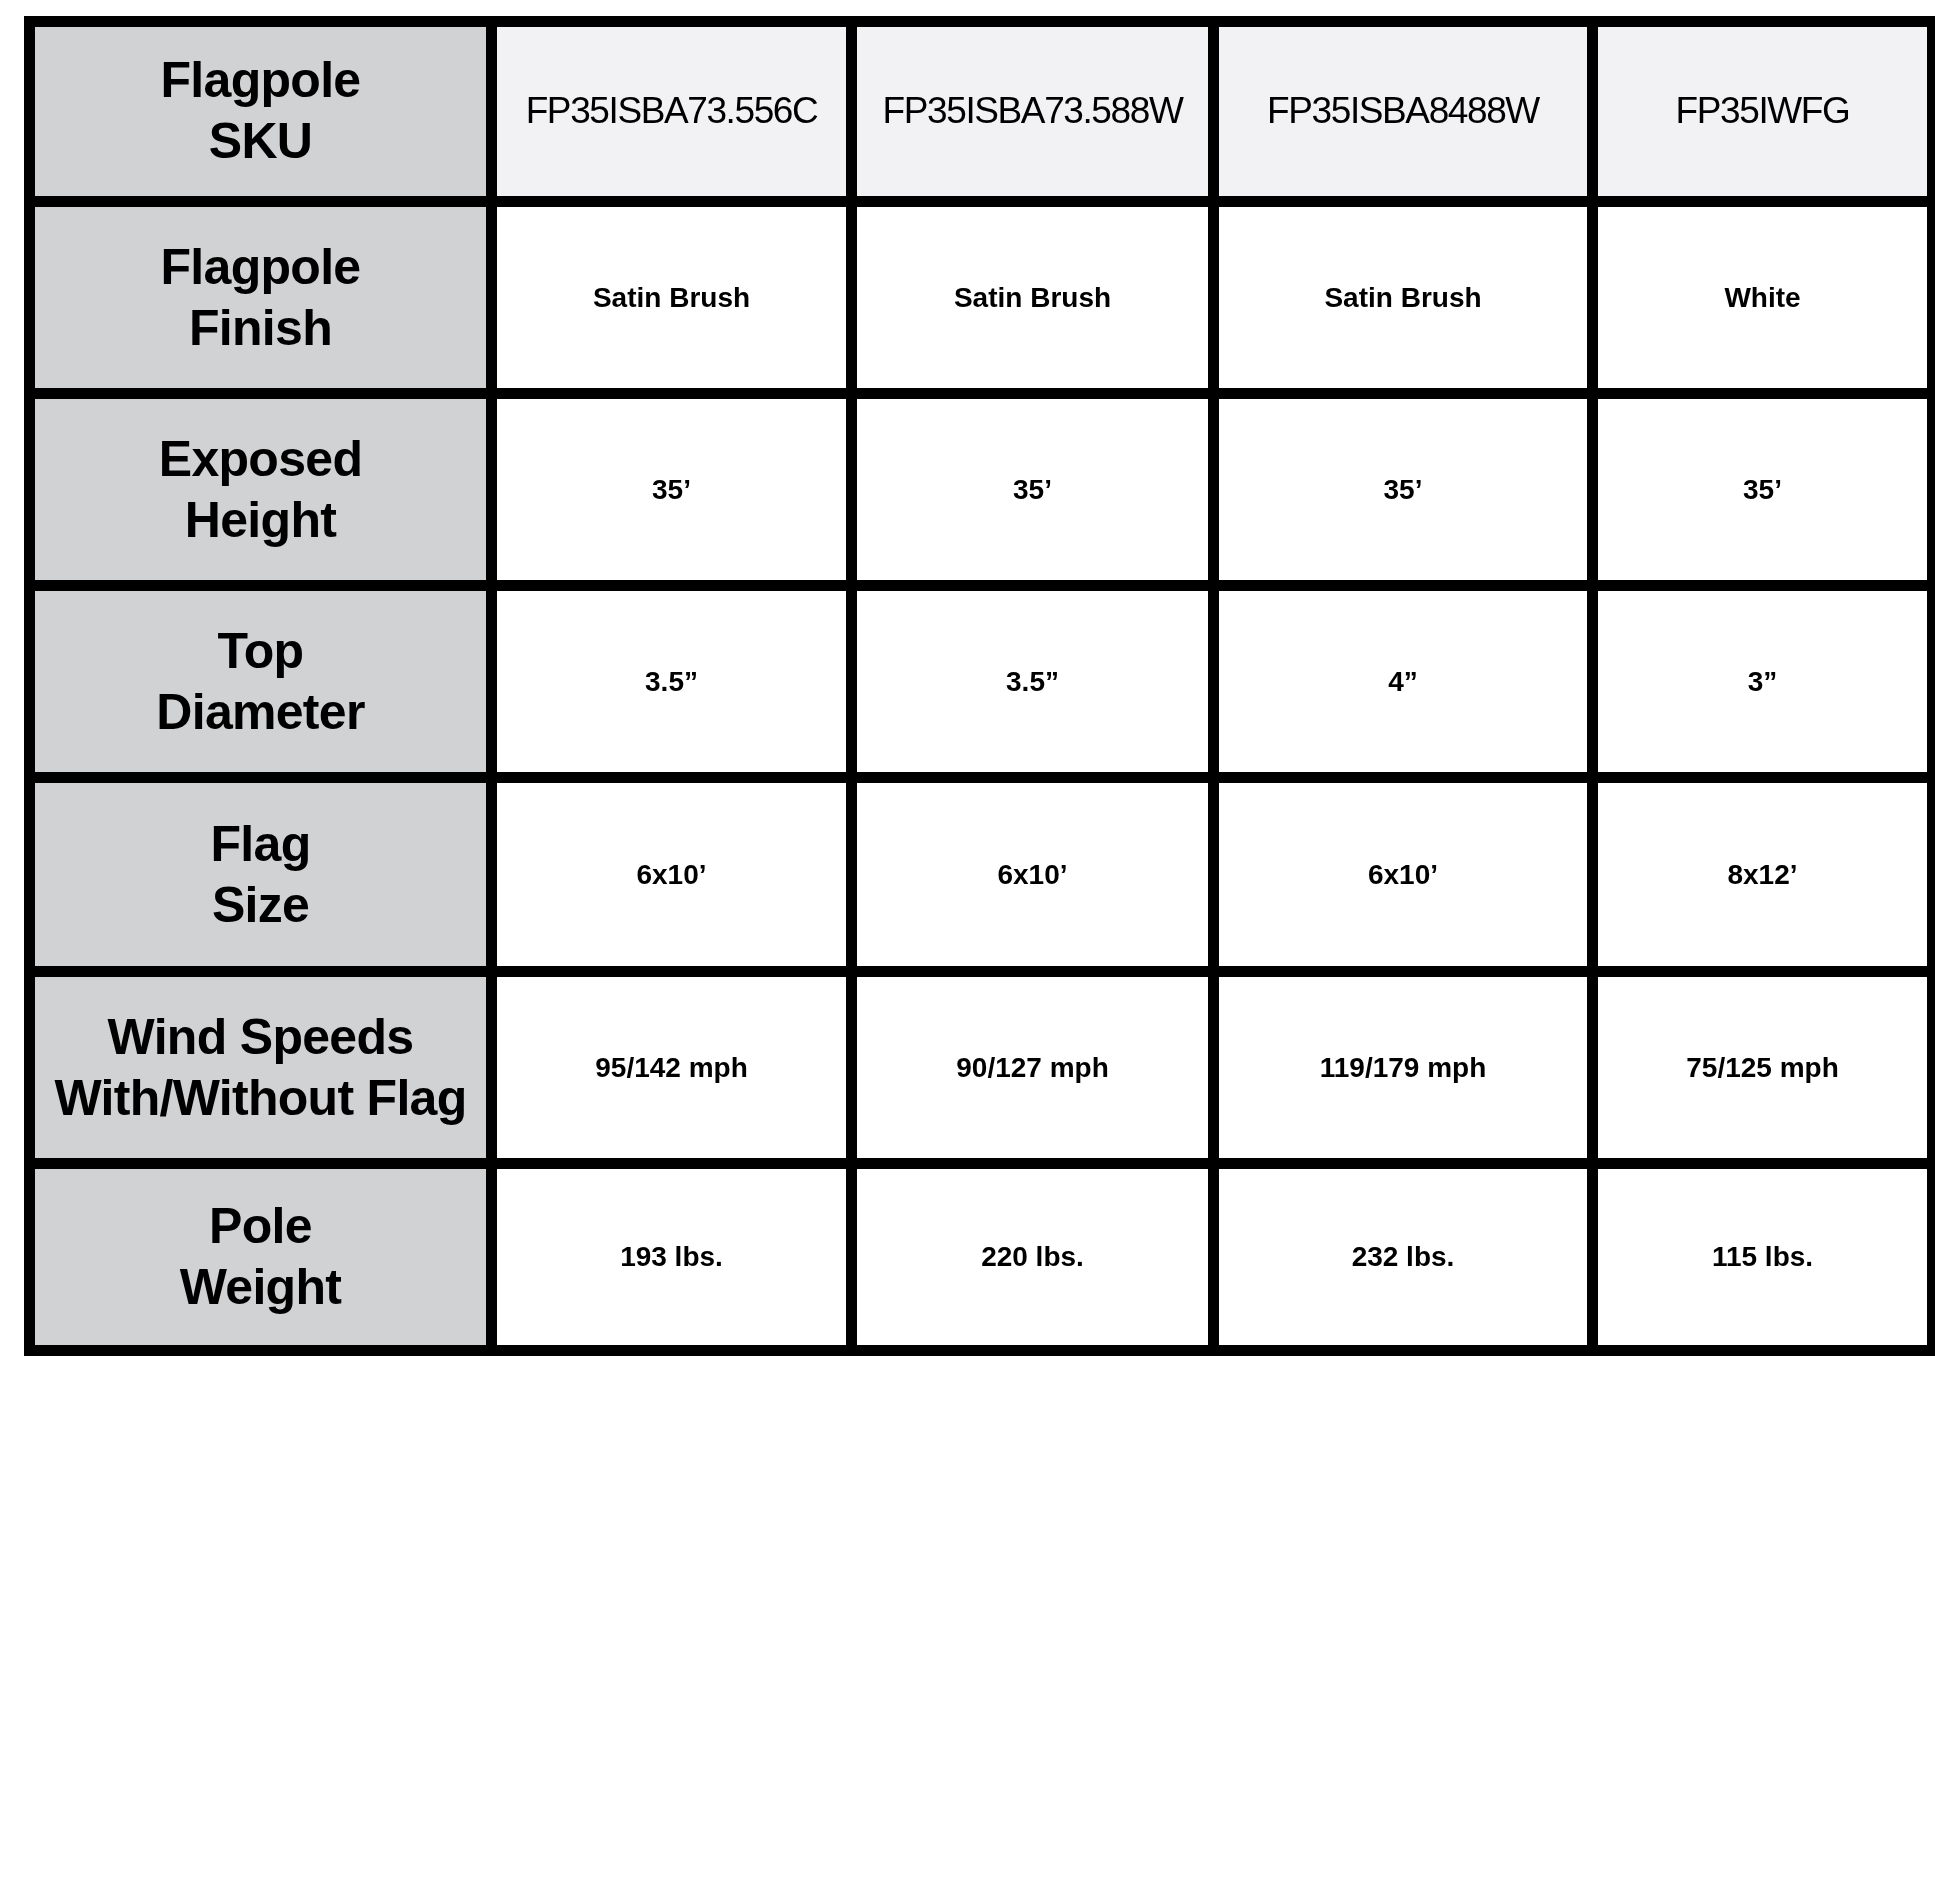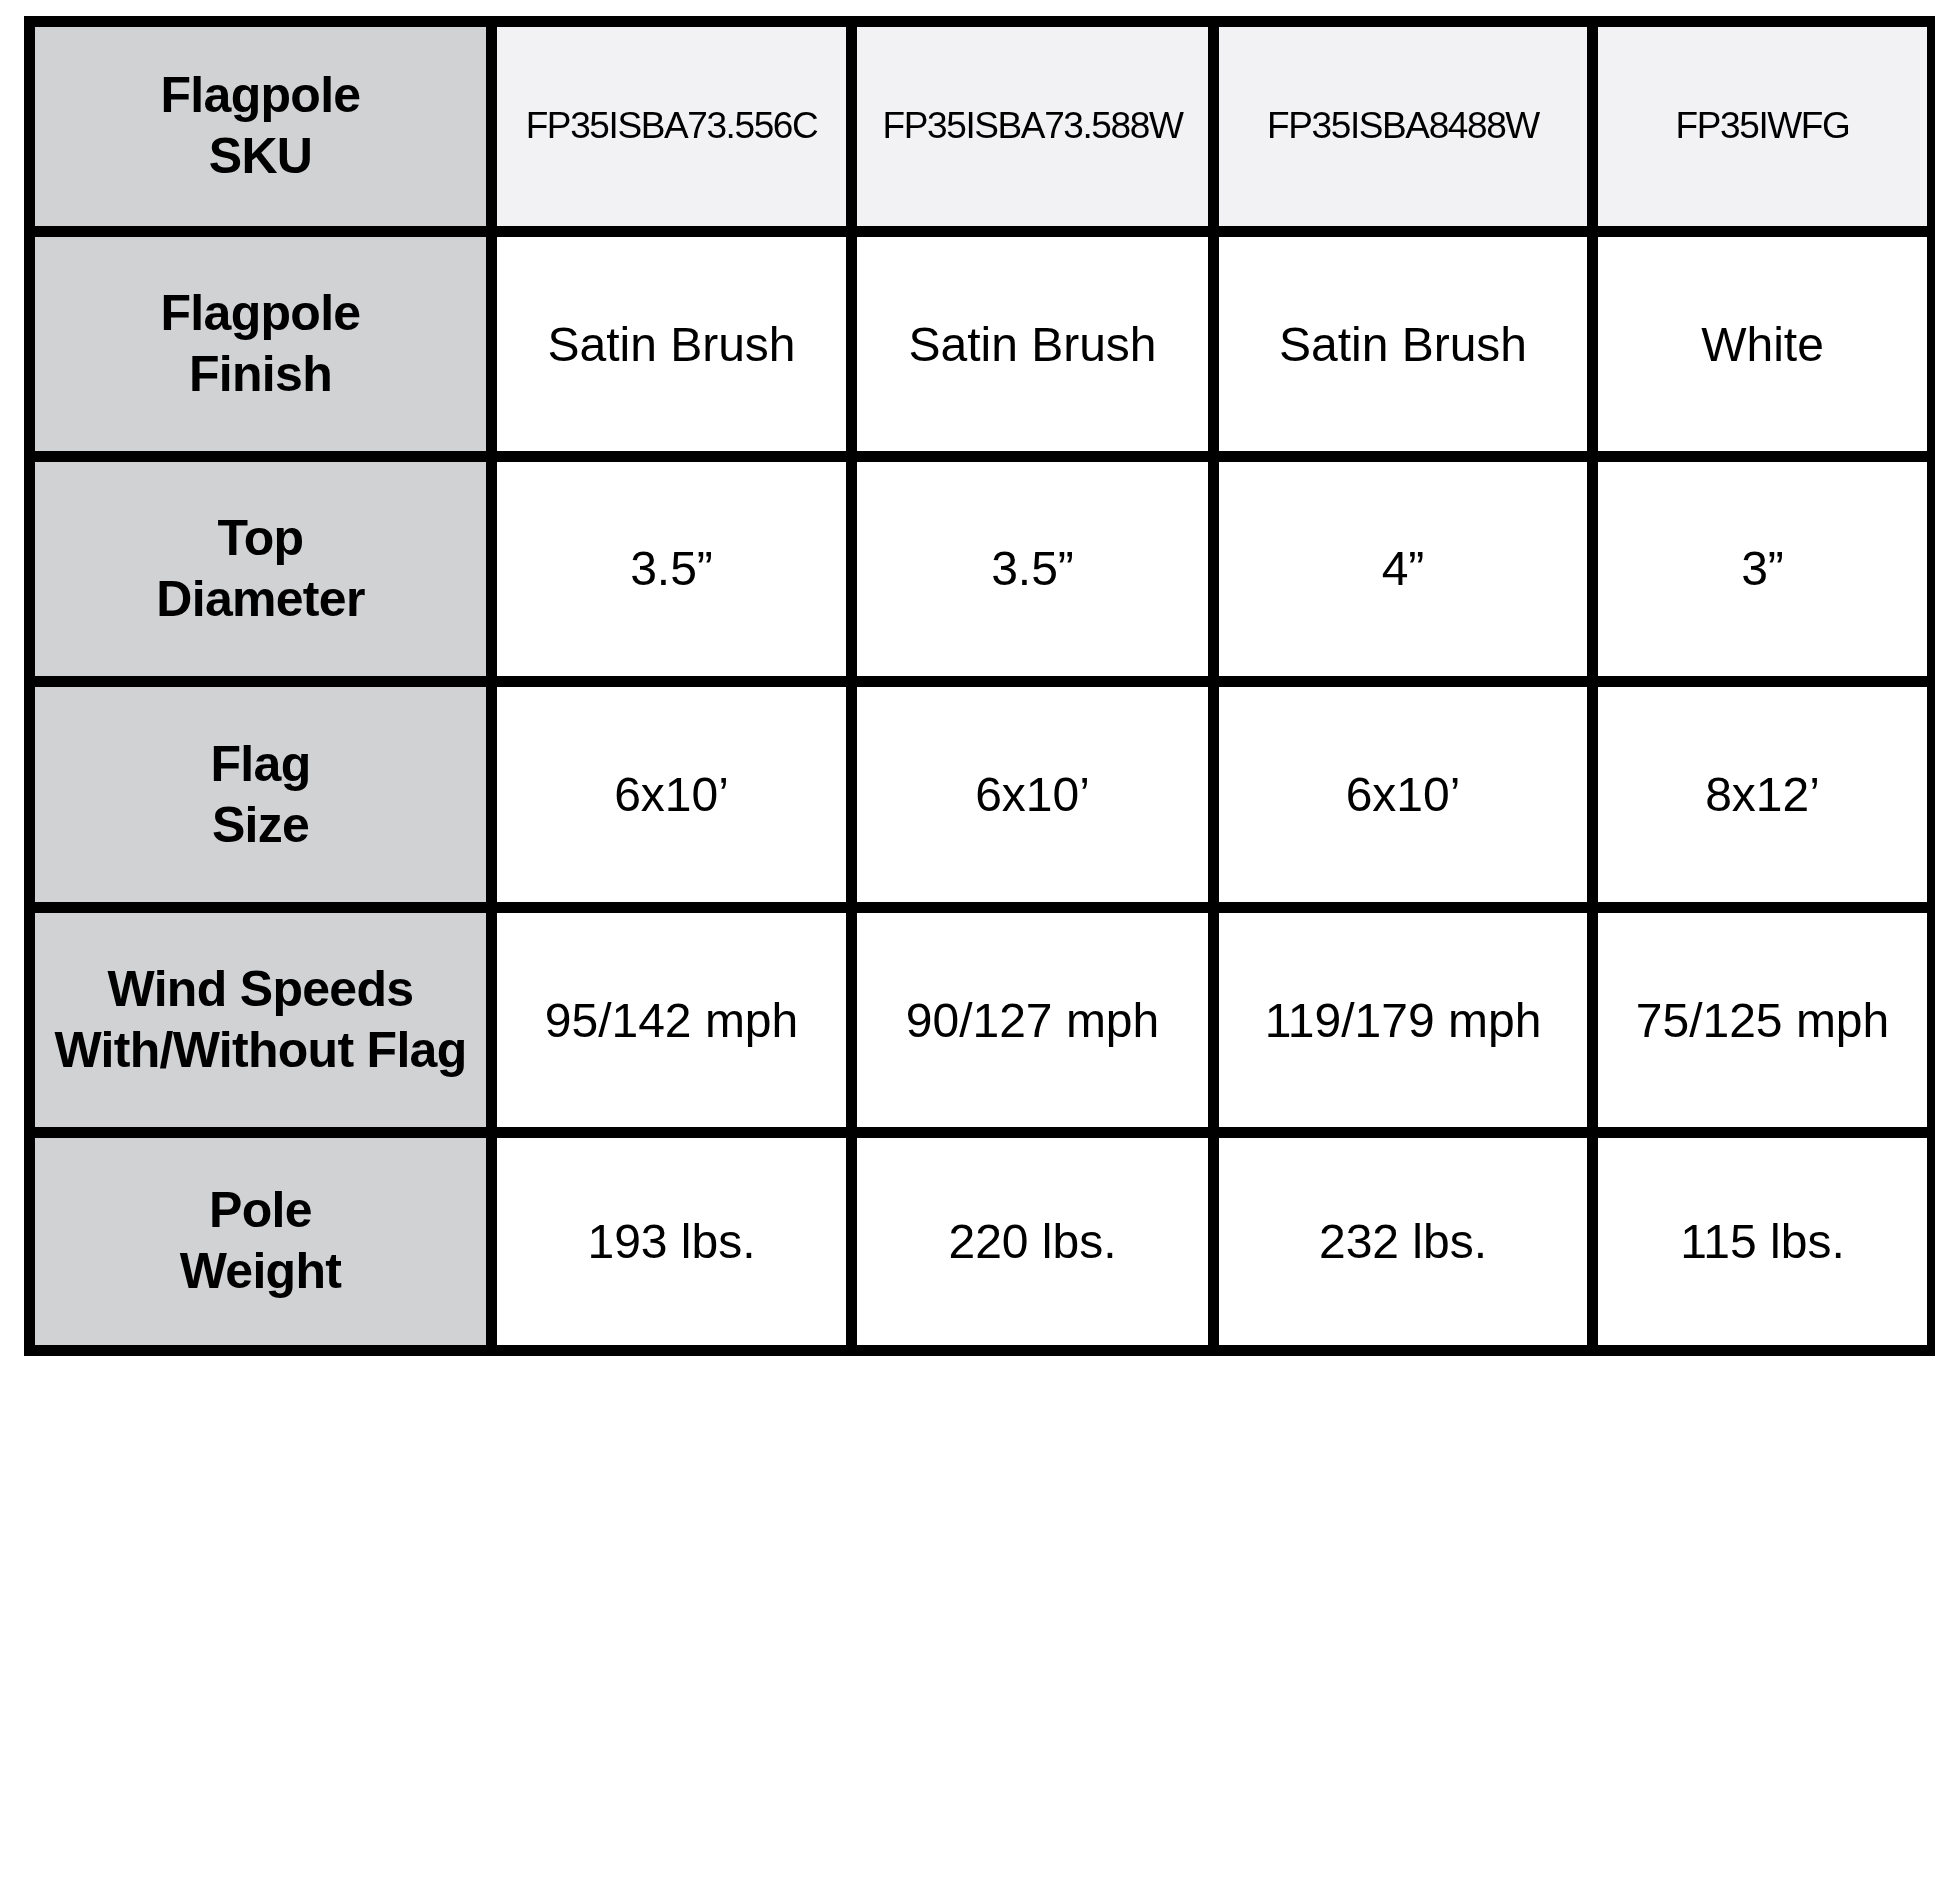--- a/index.html
+++ b/index.html
@@ -36,22 +36,22 @@
   }
   .label-cell span { display: block; }
   .header-cell {
     background: #f2f2f4;
     font-weight: 400;
     font-size: 37px;
     letter-spacing: -1.4px;
   }
   .value-cell {
     background: #ffffff;
-    font-weight: 400;
-    font-size: 48px;
+    font-weight: 700;
+    font-size: 28px;
   }
   col.c0 { width: 462px; }
   col.c1 { width: 360px; }
   col.c2 { width: 362px; }
   col.c3 { width: 379px; }
   col.c4 { width: 340px; }
 </style>
 </head>
 <body>
 
@@ -79,20 +79,30 @@
       <td class="label-cell">
         <span>Flagpole</span>
         <span>Finish</span>
       </td>
       <td class="value-cell">Satin Brush</td>
       <td class="value-cell">Satin Brush</td>
       <td class="value-cell">Satin Brush</td>
       <td class="value-cell">White</td>
     </tr>
 
+    <tr style="height:185px">
+      <td class="label-cell">
+        <span>Exposed</span>
+        <span>Height</span>
+      </td>
+      <td class="value-cell">35’</td>
+      <td class="value-cell">35’</td>
+      <td class="value-cell">35’</td>
+      <td class="value-cell">35’</td>
+    </tr>
 
 
     <tr style="height:186px">
       <td class="label-cell">
         <span>Top</span>
         <span>Diameter</span>
       </td>
       <td class="value-cell">3.5”</td>
       <td class="value-cell">3.5”</td>
       <td class="value-cell">4”</td>

